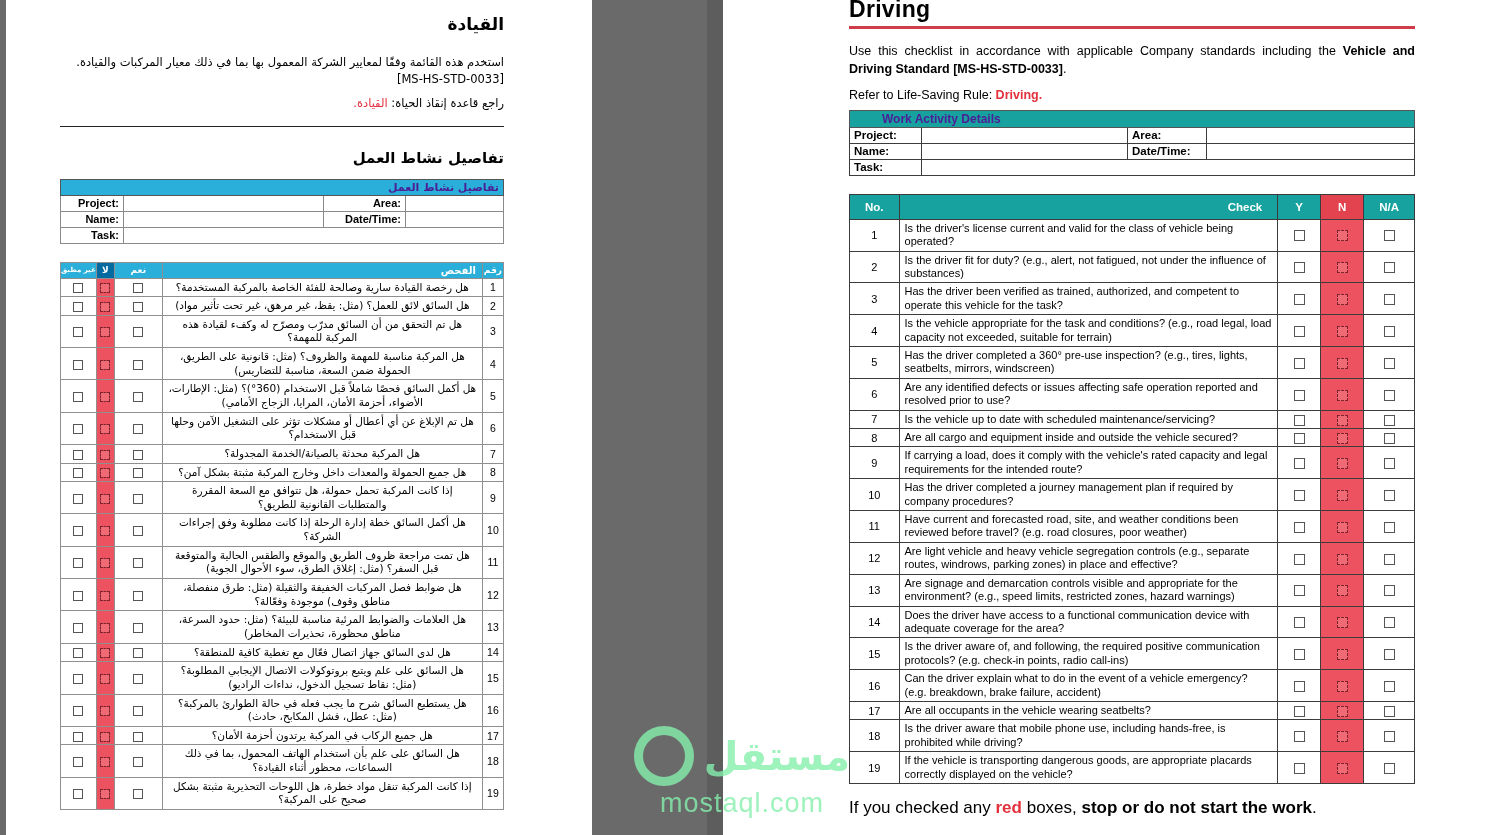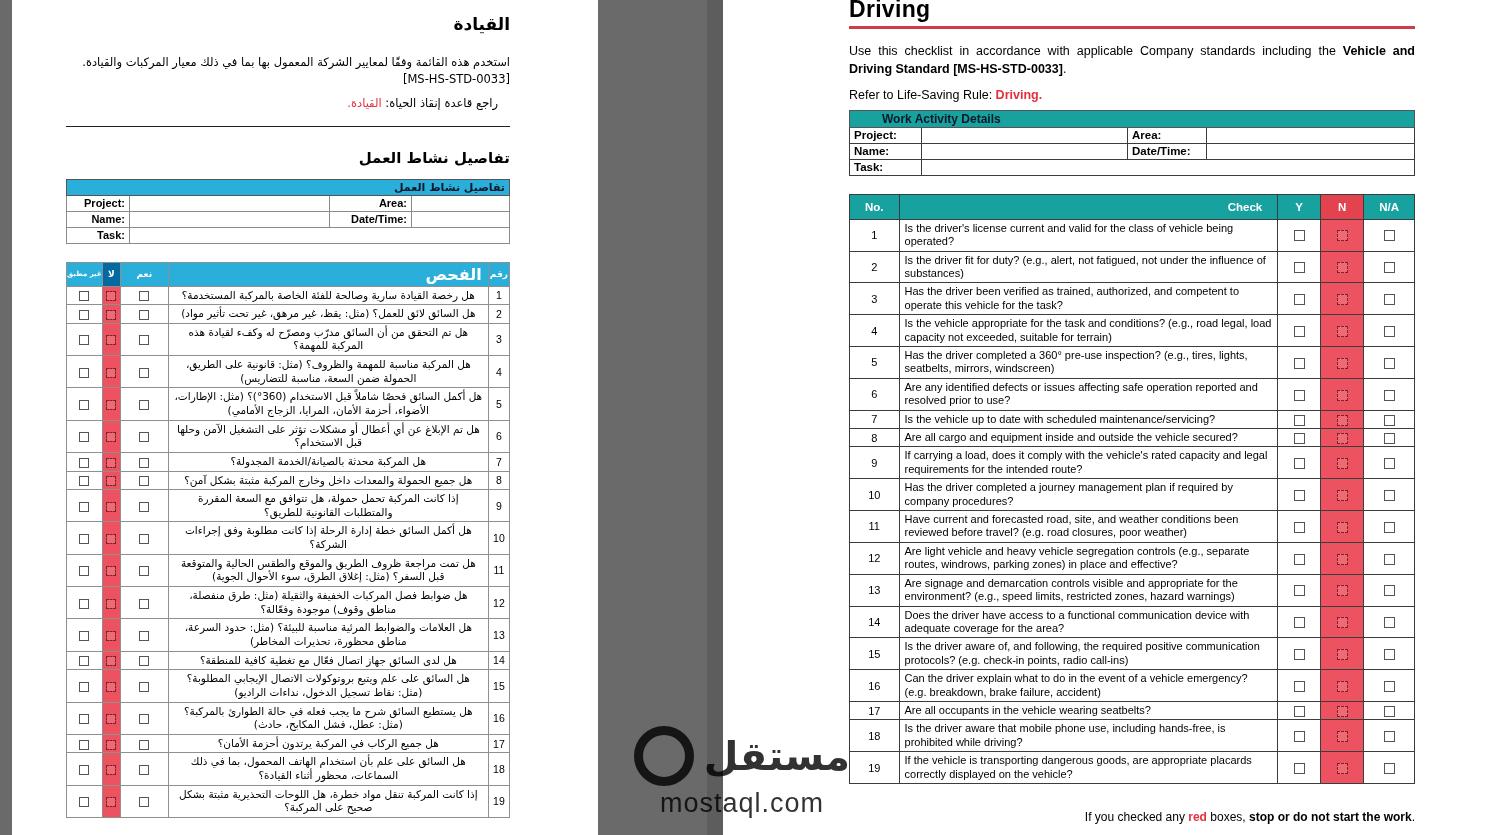--- a/index.html
+++ b/index.html
@@ -1,47 +1,47 @@
 <!DOCTYPE html>
 <html><head>
 <meta charset="utf-8">
 <style>
   html,body{margin:0;padding:0;}
   body{width:1495px;height:835px;overflow:hidden;font-family:"Liberation Sans",sans-serif;}
   .stage{position:relative;width:1495px;height:835px;background:#6a6a6a;overflow:hidden;}
   .page{position:absolute;top:0;height:835px;background:#ffffff;box-sizing:border-box;overflow:hidden;}
-  .page-left{left:12px;width:586px;padding:6px 88px 0 54px;direction:rtl;font-family:"DejaVu Sans",sans-serif;}
+  .page-left{left:6px;width:586px;padding:6px 88px 0 54px;direction:rtl;font-family:"DejaVu Sans",sans-serif;}
   .page-right{left:723px;width:772px;padding:0 80px 0 126px;font-family:"Liberation Sans",sans-serif;}
   .divider{position:absolute;left:707px;top:0;width:16px;height:835px;background:#5d5d5d;}
 
   
   .ar-title{font-size:17px;font-weight:bold;margin:8px 0 0;}
   .ar-intro{font-size:11.5px;margin:20px 0 0;line-height:1.5;}
-  .ar-refer{font-size:11.5px;margin:7px 12px 0;}
+  .ar-refer{font-size:11.5px;margin:7px 0 0;}
   .redtext{color:#e3303c;}
   .hrule{border:none;border-top:1px solid #222;margin:16px 0 0;}
   .ar-heading{font-size:15px;font-weight:bold;margin:22px 0 12px;}
 
   
   table.tbl{border-collapse:collapse;width:100%;}
   .det td{border:1px solid #8a8a8a;font-size:11px;padding:1px 4px;height:13px;}
-  .det .det-hdr{color:#0f172a;font-weight:bold;border:1px solid #555;padding-left:32px;}
+  .det .det-hdr{color:#4c1d95;font-weight:bold;border:1px solid #555;padding-left:32px;}
   .det-ar{direction:ltr;}
   .det-ar .det-hdr{background:#29afd9;text-align:right;font-size:11px;}
   .det-ar .det-lbl{font-weight:bold;text-align:right;font-family:"Liberation Sans",sans-serif;}
   .det-en td{border:1px solid #3c3c3c;font-size:11.5px;}
   .det-en .det-hdr{background:#17a2a0;text-align:left;font-size:12px;}
   .det-en .det-lbl{font-weight:bold;text-align:left;}
   .det-val{background:#fff;}
 
   .ck th,.ck td{border:1px solid #8f8f8f;}
   .ck .hd{color:#fff;font-weight:bold;overflow:hidden;white-space:nowrap;}
   .ck-ar{margin-top:18px;font-size:10.5px;}
   .ck-ar .hd{background:#29afd9;font-size:9px;padding:2px 1px;}
-  .ck-ar .hd-q{text-align:right;padding-left:17px;padding-right:6px;font-size:16px;}
+  .ck-ar .hd-q{text-align:right;padding-left:17px;padding-right:6px;font-size:10px;}
   .ck-ar .hd-red{background:#0369a1;}
   .ck-ar .hd-na{font-size:7px;padding:0;}
   .ck-ar .c-no{text-align:center;font-size:10.5px;width:17px;font-family:"Liberation Sans",sans-serif;}
   .ck-ar .c-q{text-align:center;padding:2px 5px;line-height:1.3;}
   .ck-en{margin-top:18px;font-size:11px;}
   .ck-en th,.ck-en td{border:1px solid #3c3c3c;}
   .ck-en .hd{background:#17a2a0;font-size:11.5px;padding:6px 15px;}
   .ck-en .hd-q{text-align:right;padding-left:6px;}
   .ck-en .hd-red{background:#e2434e;}
   .ck-en .c-no{text-align:center;font-size:11px;}
@@ -55,25 +55,25 @@
 
   
   .ar-footer{margin-top:12px;font-size:11.5px;line-height:1.5;text-align:right;}
 
   
   .en-title{font-size:23px;font-weight:bold;margin:-4px 0 0;letter-spacing:.3px;}
   .title-rule{height:2.5px;background:#ce3d48;margin-top:3px;}
   .en-intro{font-size:12.5px;text-align:justify;line-height:1.45;margin:13px 0 0;}
   .en-refer{font-size:12.5px;margin:10px 0 8px;}
   .bold{font-weight:bold;}
-  .en-warning{font-size:12px;text-align:right;margin:26px 0 0;}
+  .en-warning{font-size:17px;text-align:left;margin:14px 0 0;}
   .en-review{font-size:13px;text-align:center;line-height:1.4;margin:18px auto 0;max-width:540px;}
 
   
-  .watermark{position:absolute;left:622px;top:726px;width:240px;text-align:center;color:#000000;opacity:.8;
+  .watermark{position:absolute;left:622px;top:726px;width:240px;text-align:center;color:#86efac;opacity:.8;
              pointer-events:none;z-index:6;font-family:"DejaVu Sans",sans-serif;}
   .wm-row{display:flex;align-items:center;justify-content:center;gap:10px;}
   .wm-logo{width:42px;height:42px;border-radius:50%;border:9px solid currentColor;display:inline-block;}
   .wm-ar{font-size:40px;font-weight:bold;line-height:1;}
   .wm-domain{font-size:27px;margin-top:2px;letter-spacing:1px;font-family:"Liberation Sans",sans-serif;}
 </style>
 </head>
 <body>
 
 <div class="stage">

